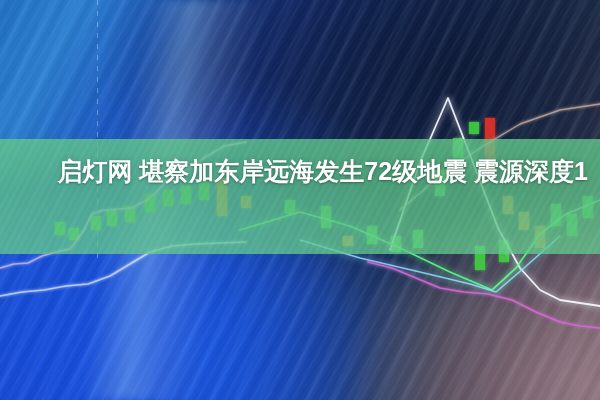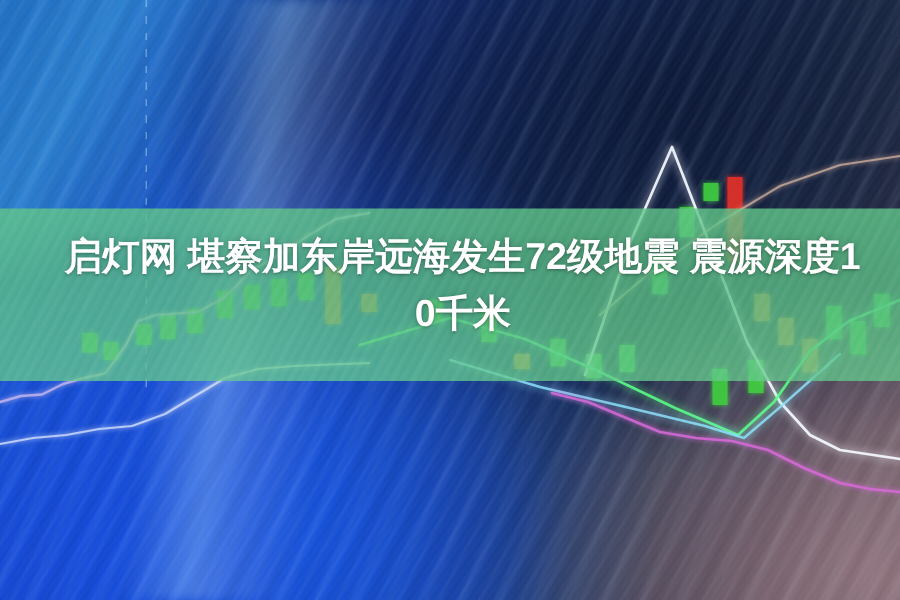--- a/index.html
+++ b/index.html
@@ -158,21 +158,21 @@
         rgba(255,255,255,0.00) 6px);
   }
 
   
   #headline {
     position: absolute;
     left: 0;
     right: 0;
     top: 152px;
     z-index: 40;
-    text-align: center;
+    text-align: right;
     color: #ffffff;
     font-weight: 700;
     font-size: 25px;
     line-height: 38px;
     letter-spacing: 0px;
     text-shadow:
        0 1px 2px rgba(0,0,0,0.30),
        0 0 6px rgba(0,0,0,0.18);
     padding: 0 12px;
     box-sizing: border-box;
@@ -285,16 +285,15 @@
         <polyline points="300,240 360,258 420,272 470,284 496,292 524,268 560,236" fill="none" stroke="#8fe6ff" stroke-width="1.6" stroke-linejoin="round" stroke-linecap="round" opacity="0.85" filter="url(#bigglow)"></polyline>
         <polyline points="368,262 392,268 416,278 440,288 464,292 488,294 512,300 536,312 560,322 580,326 600,328" fill="none" stroke="#d86ad8" stroke-width="1.7" stroke-linejoin="round" stroke-linecap="round" opacity="0.9" filter="url(#softglow)"></polyline>
         <polyline points="400,210 440,176 480,148 520,124 560,110 600,104" fill="none" stroke="#f0c8b0" stroke-width="1.4" stroke-linejoin="round" stroke-linecap="round" opacity="0.7" filter="url(#softglow)"></polyline>
       </g>
   </svg>
 
   <div id="green-band"></div>
 
   <div id="headline">
     <span class="ln ln1">启灯网 堪察加东岸远海发生72级地震 震源深度1</span>
-    <span class="ln ln2">0千米</span>
   </div>
 
 </div>
 
 </body></html>

